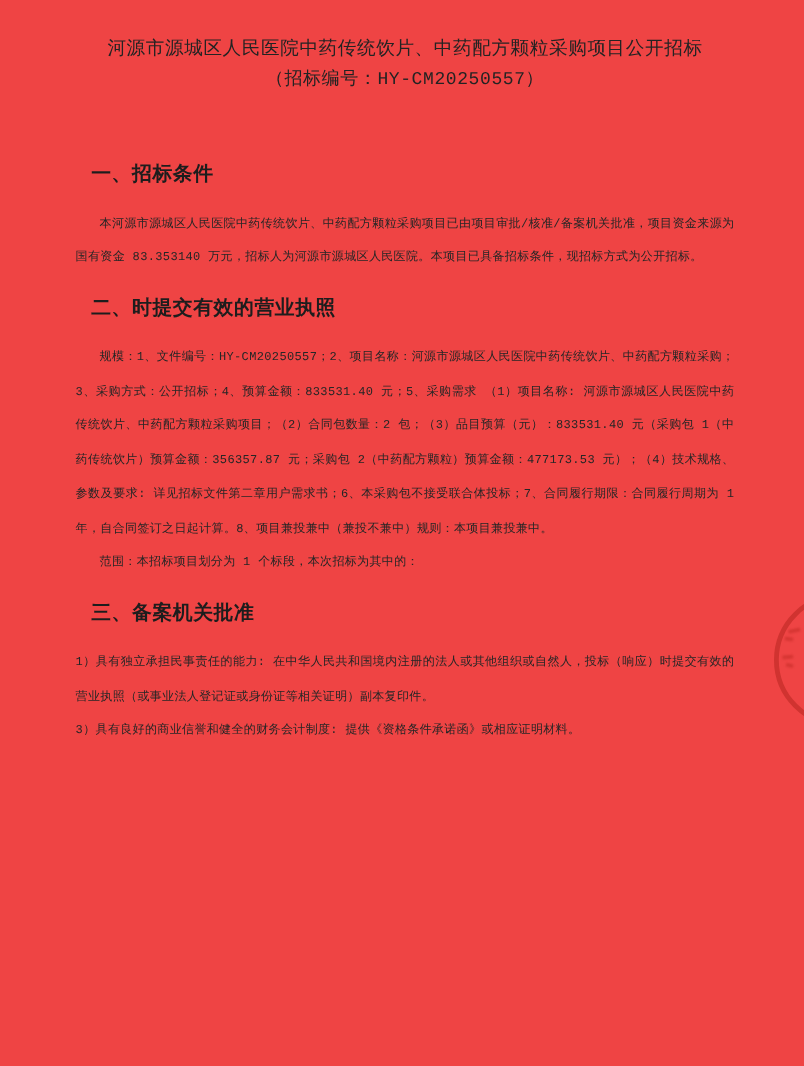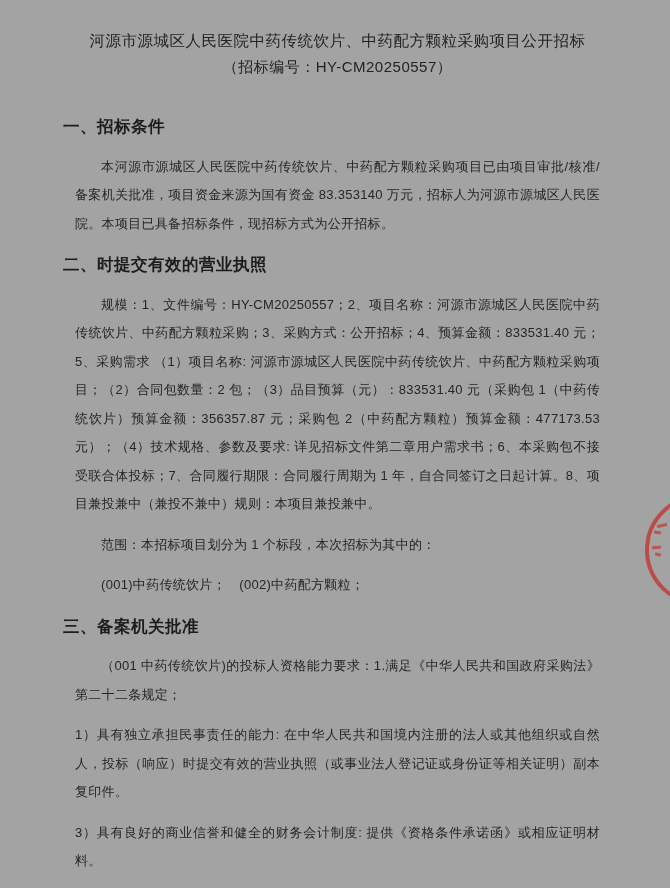--- a/index.html
+++ b/index.html
@@ -1,60 +1,60 @@
 <!DOCTYPE html>
 <html><head>
 <meta charset="utf-8">
 <style>
   html, body { margin: 0; padding: 0; background: #ffffff; }
   .page {
     position: relative;
     width: 670px;
     height: 888px;
-    background: #a3a3a3;
+    background: #ef4444;
     overflow: hidden;
-    font-family: Liberation Sans, sans-serif;
+    font-family: Liberation Mono, monospace;
     color: #262626;
   }
   .content {
     position: absolute;
     left: 63px;
     top: 28px;
     width: 549px;
   }
   .doc-title {
     text-align: center;
     font-size: 15.5px;
     line-height: 26px;
     letter-spacing: 0.5px;
     color: #232323;
   }
   .doc-subtitle {
     text-align: center;
     font-size: 15px;
     line-height: 26px;
     letter-spacing: 0.5px;
-    margin-bottom: 32px;
+    margin-bottom: 52px;
     color: #232323;
   }
   .loc-line {
     font-size: 14.5px;
     line-height: 28.5px;
   }
   h2.sec-heading {
-    margin: 0;
+    margin: 13px;
     font-size: 16.5px;
     font-weight: bold;
     line-height: 28.5px;
     color: #1d1d1d;
     letter-spacing: 0.5px;
   }
   p.body-para {
-    margin: 12px;
-    font-size: 13px;
+    margin: 0;
+    font-size: 10px;
     line-height: 28.5px;
     text-align: justify;
     letter-spacing: 0.3px;
   }
   p.body-para.indent { text-indent: 2em; }
   
   .seal {
     position: absolute;
     left: 645px;
     top: 494px;
@@ -85,24 +85,22 @@
 
     <div class="doc-subtitle">（招标编号：HY-CM20250557）</div>
 
 
     <h2 class="sec-heading">一、招标条件</h2>
     <p class="body-para indent">本河源市源城区人民医院中药传统饮片、中药配方颗粒采购项目已由项目审批/核准/备案机关批准，项目资金来源为国有资金 83.353140 万元，招标人为河源市源城区人民医院。本项目已具备招标条件，现招标方式为公开招标。</p>
 
     <h2 class="sec-heading">二、时提交有效的营业执照</h2>
     <p class="body-para indent">规模：1、文件编号：HY-CM20250557；2、项目名称：河源市源城区人民医院中药传统饮片、中药配方颗粒采购；3、采购方式：公开招标；4、预算金额：833531.40 元；5、采购需求 （1）项目名称: 河源市源城区人民医院中药传统饮片、中药配方颗粒采购项目；（2）合同包数量：2 包；（3）品目预算（元）：833531.40 元（采购包 1（中药传统饮片）预算金额：356357.87 元；采购包 2（中药配方颗粒）预算金额：477173.53 元）；（4）技术规格、参数及要求: 详见招标文件第二章用户需求书；6、本采购包不接受联合体投标；7、合同履行期限：合同履行周期为 1 年，自合同签订之日起计算。8、项目兼投兼中（兼投不兼中）规则：本项目兼投兼中。</p>
     <p class="body-para indent">范围：本招标项目划分为 1 个标段，本次招标为其中的：</p>
-    <p class="body-para indent">(001)中药传统饮片；　(002)中药配方颗粒；</p>
 
     <h2 class="sec-heading">三、备案机关批准</h2>
-    <p class="body-para indent">（001 中药传统饮片)的投标人资格能力要求：1.满足《中华人民共和国政府采购法》第二十二条规定；</p>
     <p class="body-para">1）具有独立承担民事责任的能力: 在中华人民共和国境内注册的法人或其他组织或自然人，投标（响应）时提交有效的营业执照（或事业法人登记证或身份证等相关证明）副本复印件。</p>
     <p class="body-para">3）具有良好的商业信誉和健全的财务会计制度: 提供《资格条件承诺函》或相应证明材料。</p>
 
   </div>
 
   <div class="seal"></div>
   <div class="seal-fragment f1"></div>
   <div class="seal-fragment f2"></div>
   <div class="seal-fragment f3"></div>
   <div class="seal-fragment f4"></div>

